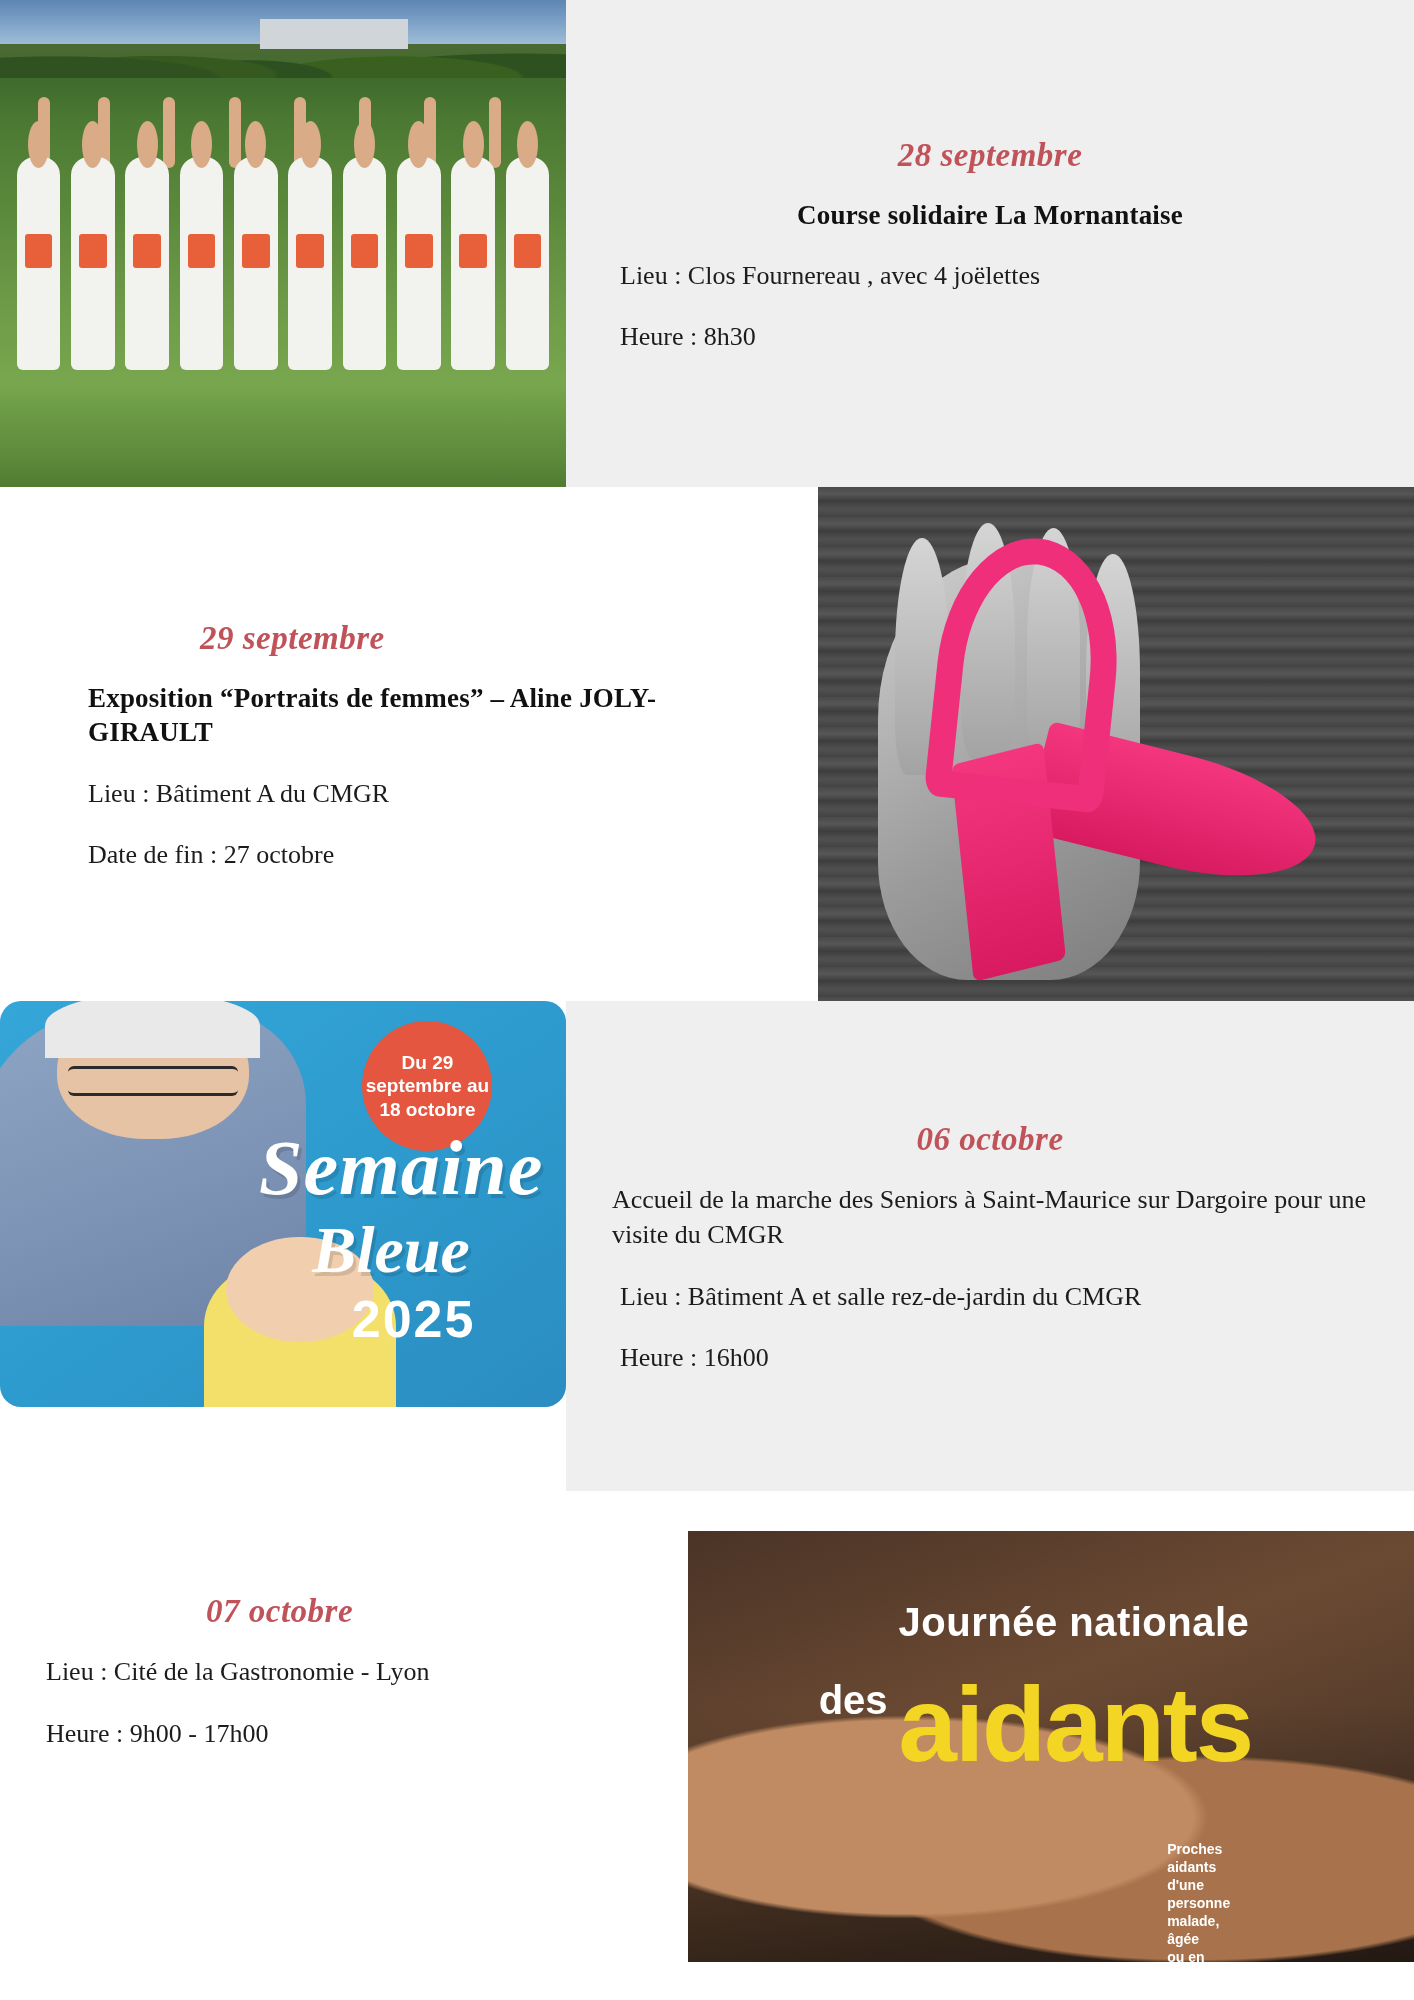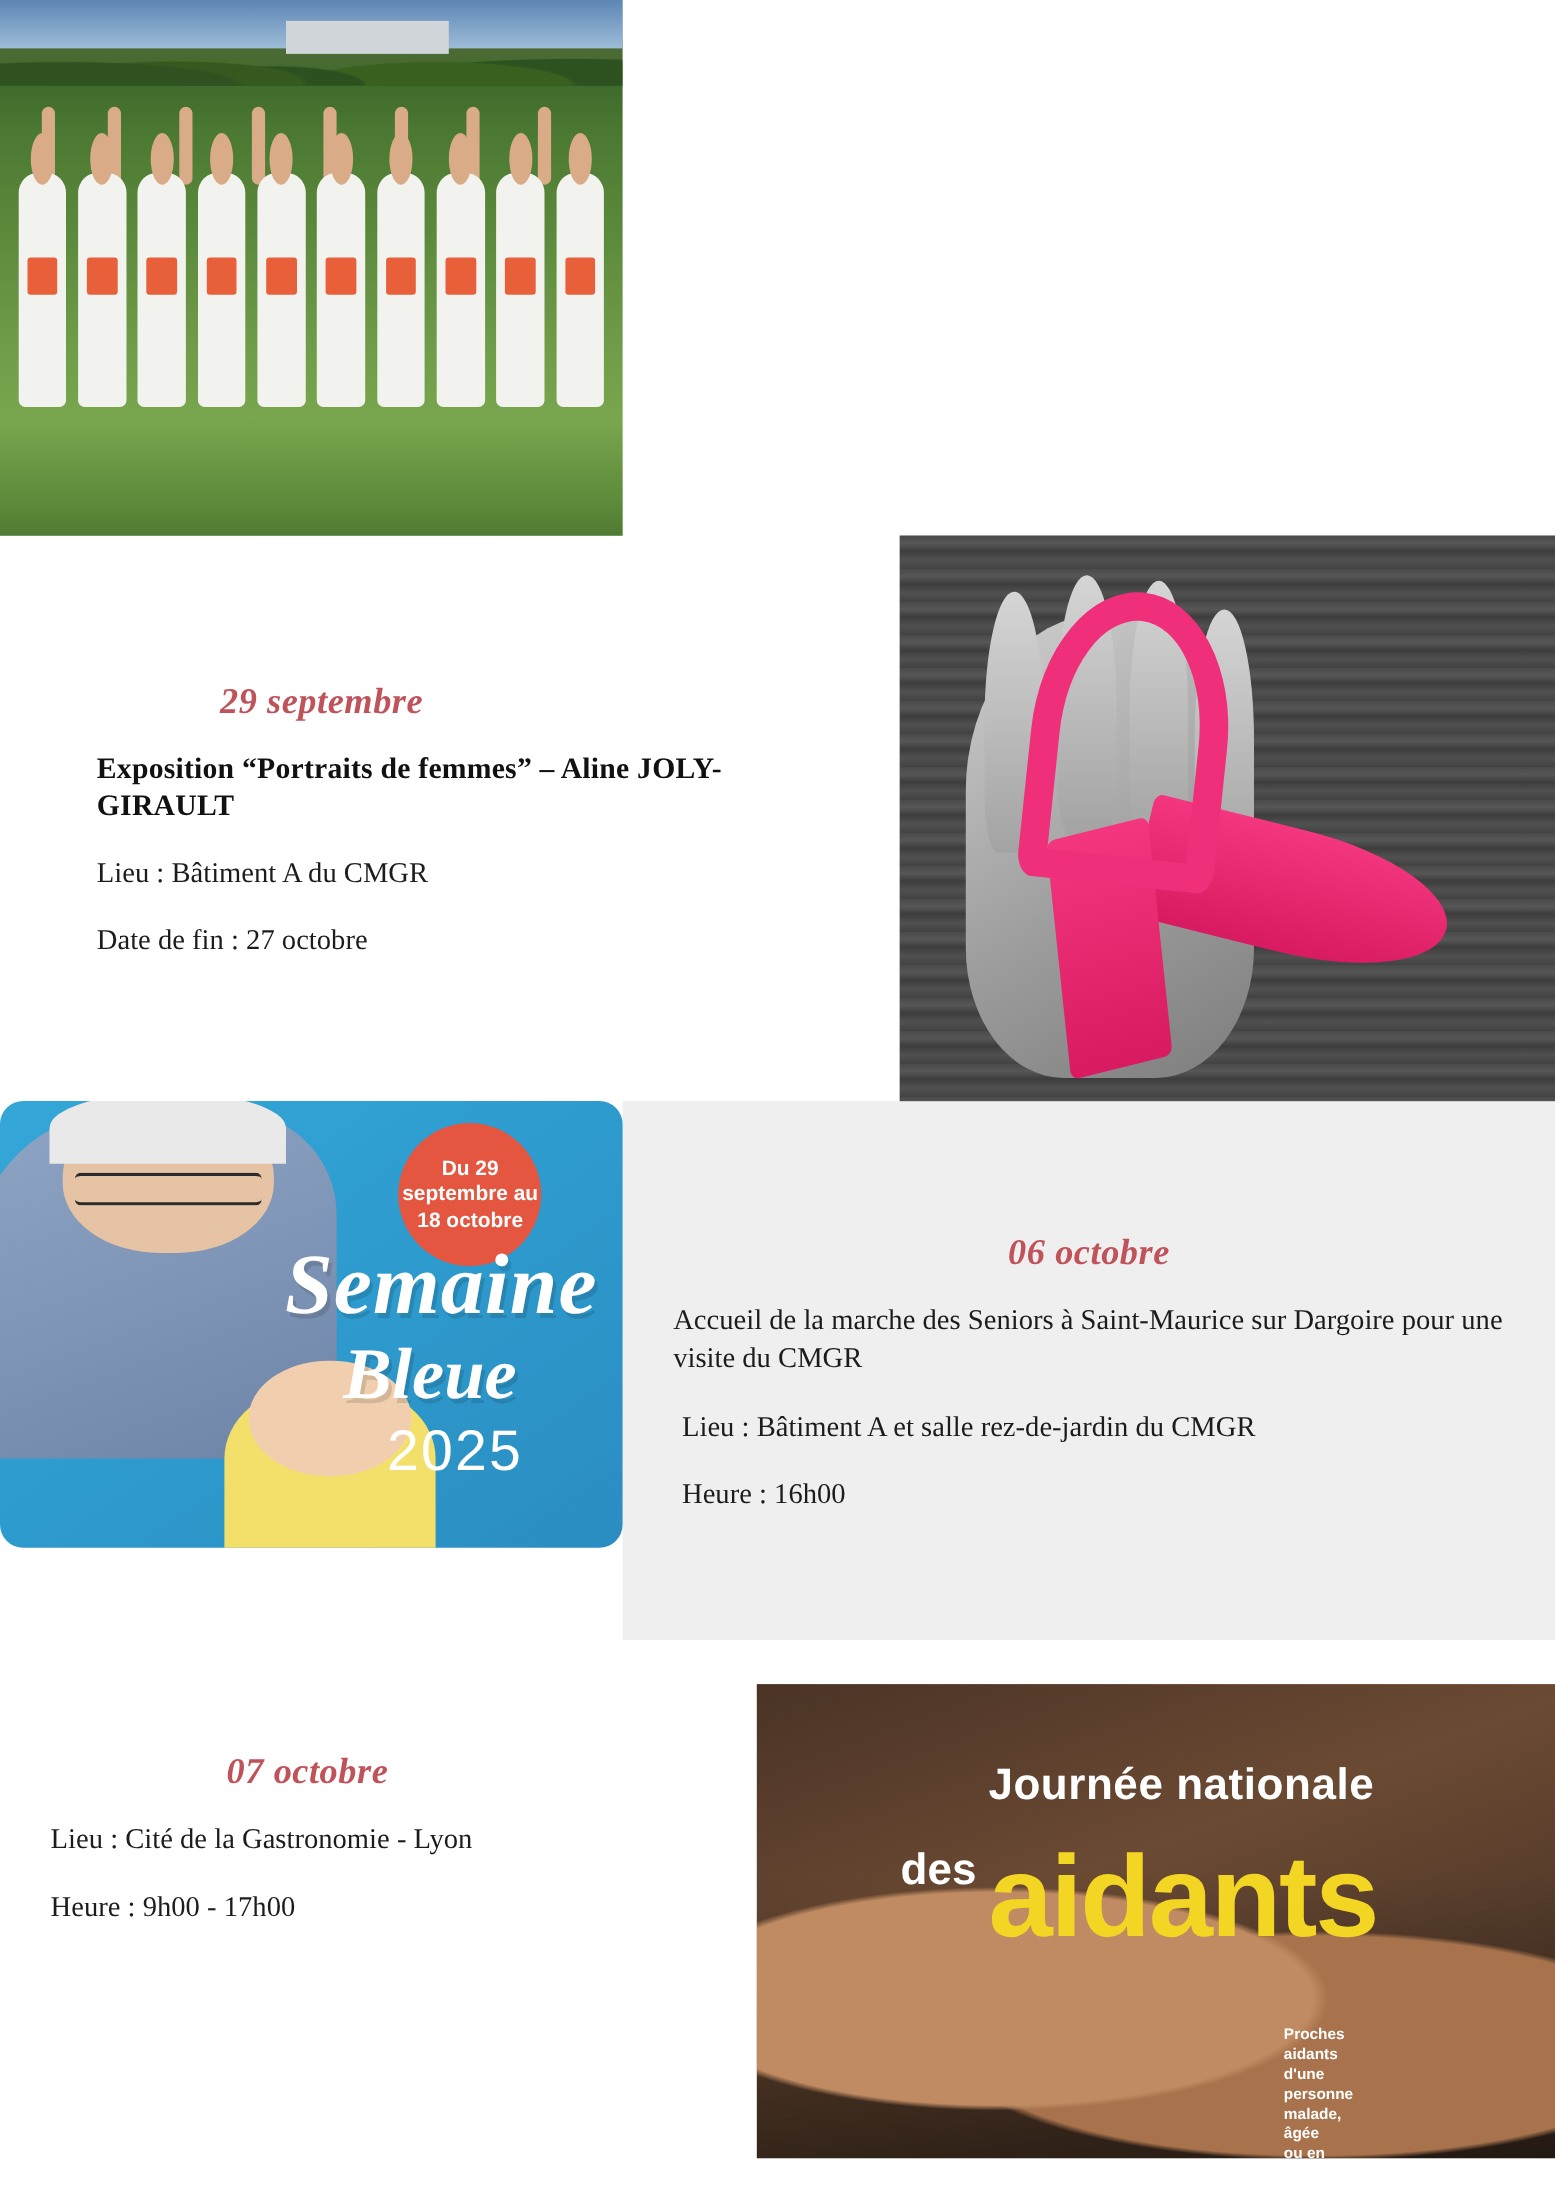--- a/index.html
+++ b/index.html
@@ -232,21 +232,21 @@
     color: #ffffff;
     font-family: "Liberation Serif", serif;
     font-style: italic; font-weight: bold;
     font-size: 66px;
     text-shadow: 3px 4px 0 rgba(0,0,0,.12);
   }
   .photo-semaine .sem-year {
     position: absolute; right: 16%; top: 71%;
     color: #ffffff;
     font-family: "Liberation Sans", sans-serif;
-    font-weight: normal; font-size: 52px;
+    font-weight: bold; font-size: 52px;
     letter-spacing: 2px;
   }
 
   
   .photo-aidants {
     background: linear-gradient(160deg, #4a3326 0%, #6b4a33 40%, #3a2a20 100%);
   }
   .photo-aidants .hands {
     position: absolute; left: 0; bottom: -6%; width: 100%; height: 66%;
     background: radial-gradient(ellipse at 30% 40%, #c08b62 0 40%, transparent 42%),
@@ -329,20 +329,26 @@
         <div class="p" style="left:81%;">
             <i></i>
           </div>
         <div class="p" style="left:91%;">
             <i></i>
           </div>
       </div>
       <div class="grass-fg"></div>
     </div>
 
+    <div class="panel-text grey" style="width:848px;height:487px;">
+      <div class="date-title center">28 septembre</div>
+      <div class="event-title center">Course solidaire La Mornantaise</div>
+      <p class="line indent">Lieu :  Clos Fournereau , avec 4 joëlettes</p>
+      <p class="line indent">Heure : 8h30</p>
+    </div>
   </div>
 
   <div class="row" style="height:514px;">
     <div class="panel-text white" style="width:818px;height:514px;padding-left:88px;">
       <div class="date-title" style="text-align:left;padding-left:112px;">29 septembre</div>
       <div class="event-title" style="max-width:640px;">Exposition “Portraits de femmes” – Aline JOLY-GIRAULT</div>
       <p class="line">Lieu :  Bâtiment A du CMGR</p>
       <p class="line">Date de fin : 27 octobre</p>
     </div>
 

